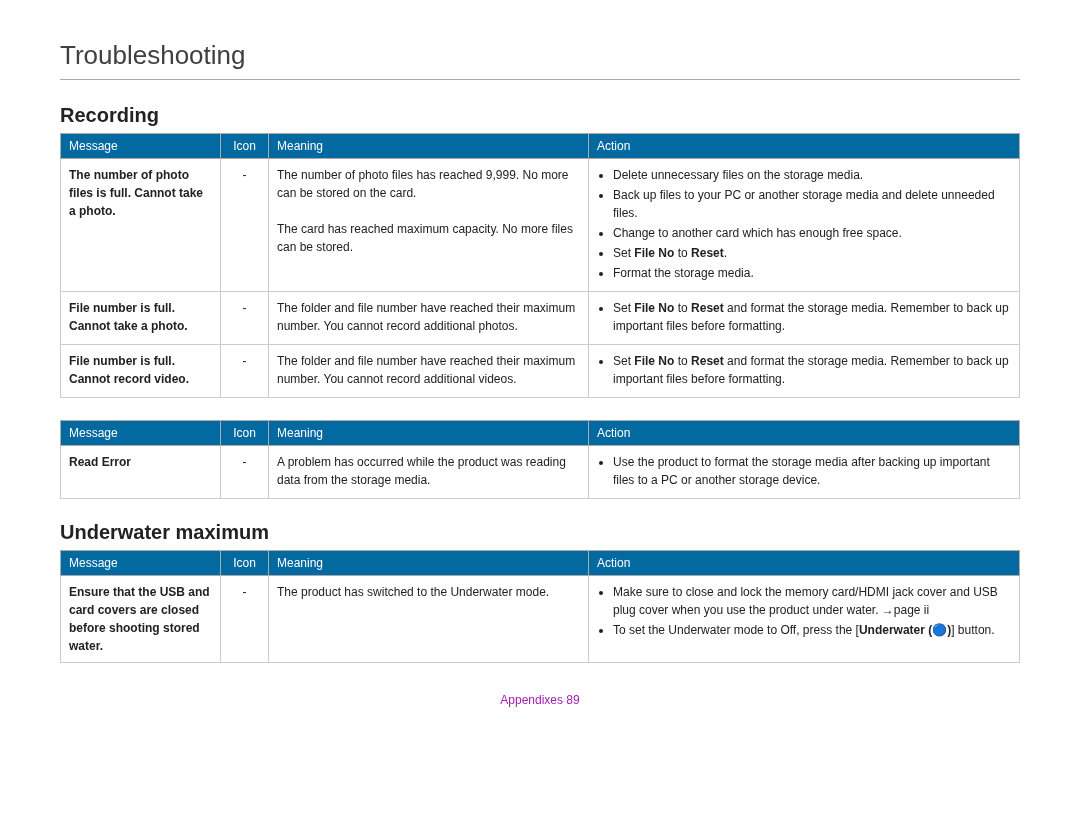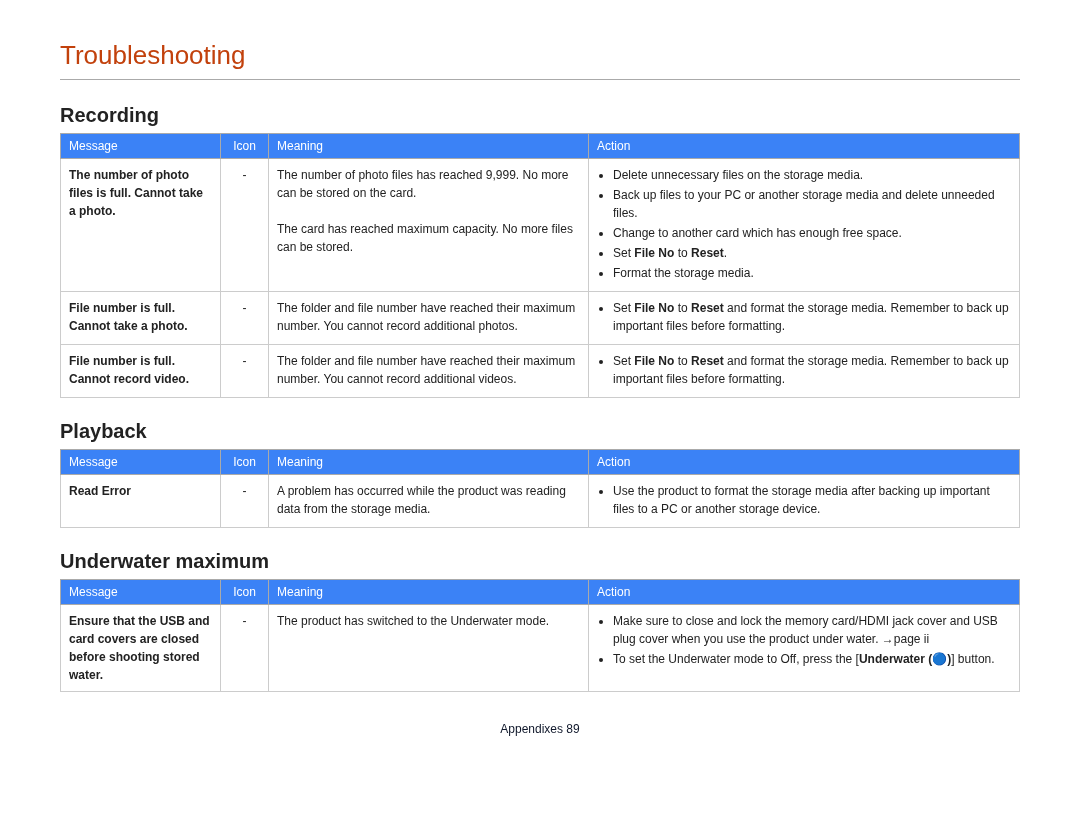--- a/index.html
+++ b/index.html
@@ -9,21 +9,21 @@
       color: #222;
       background: #fff;
       width: 1080px;
       min-height: 825px;
       padding: 40px 60px 40px 60px;
     }
 
     h1.page-title {
       font-size: 26px;
       font-weight: normal;
-      color: #c2410c;
+      color: #404040;
       border-bottom: 1px solid #aaa;
       padding-bottom: 8px;
       margin-bottom: 24px;
     }
 
     .section-title {
       font-size: 20px;
       font-weight: bold;
       margin-bottom: 6px;
     }
@@ -32,21 +32,21 @@
       margin-bottom: 22px;
     }
 
     table {
       width: 100%;
       border-collapse: collapse;
       margin-bottom: 0;
     }
 
     table thead tr {
-      background-color: #3b82f6;
+      background-color: #0369a1;
       color: #fff;
     }
 
     table thead th {
       padding: 5px 8px;
       text-align: left;
       font-size: 12px;
       font-weight: normal;
       border: 1px solid #aaa;
     }
@@ -75,21 +75,21 @@
 
     ul.action-list li {
       margin-bottom: 2px;
       line-height: 1.5;
     }
 
     .footer {
       text-align: center;
       margin-top: 30px;
       font-size: 12px;
-      color: #0f172a;
+      color: #a21caf;
     }
 
     b { font-weight: bold; }
   </style>
 </head>
 <body>
 
 <h1 class="page-title">Troubleshooting</h1>
 
 <div id="sections-container">
@@ -136,21 +136,20 @@
             <td class="col-action">
               <ul class="action-list">
                 <li>Set <b>File No</b> to <b>Reset</b> and format the storage media. Remember to back up important files before formatting.</li>
               </ul>
             </td>
           </tr>
         </tbody>
       </table>
     </div>
     <div class="section">
-      <div class="section-title">Playback</div>
       <table>
         <thead>
           <tr>
             <th class="col-message">Message</th>
             <th class="col-icon">Icon</th>
             <th class="col-meaning">Meaning</th>
             <th class="col-action">Action</th>
           </tr>
         </thead>
         <tbody>

